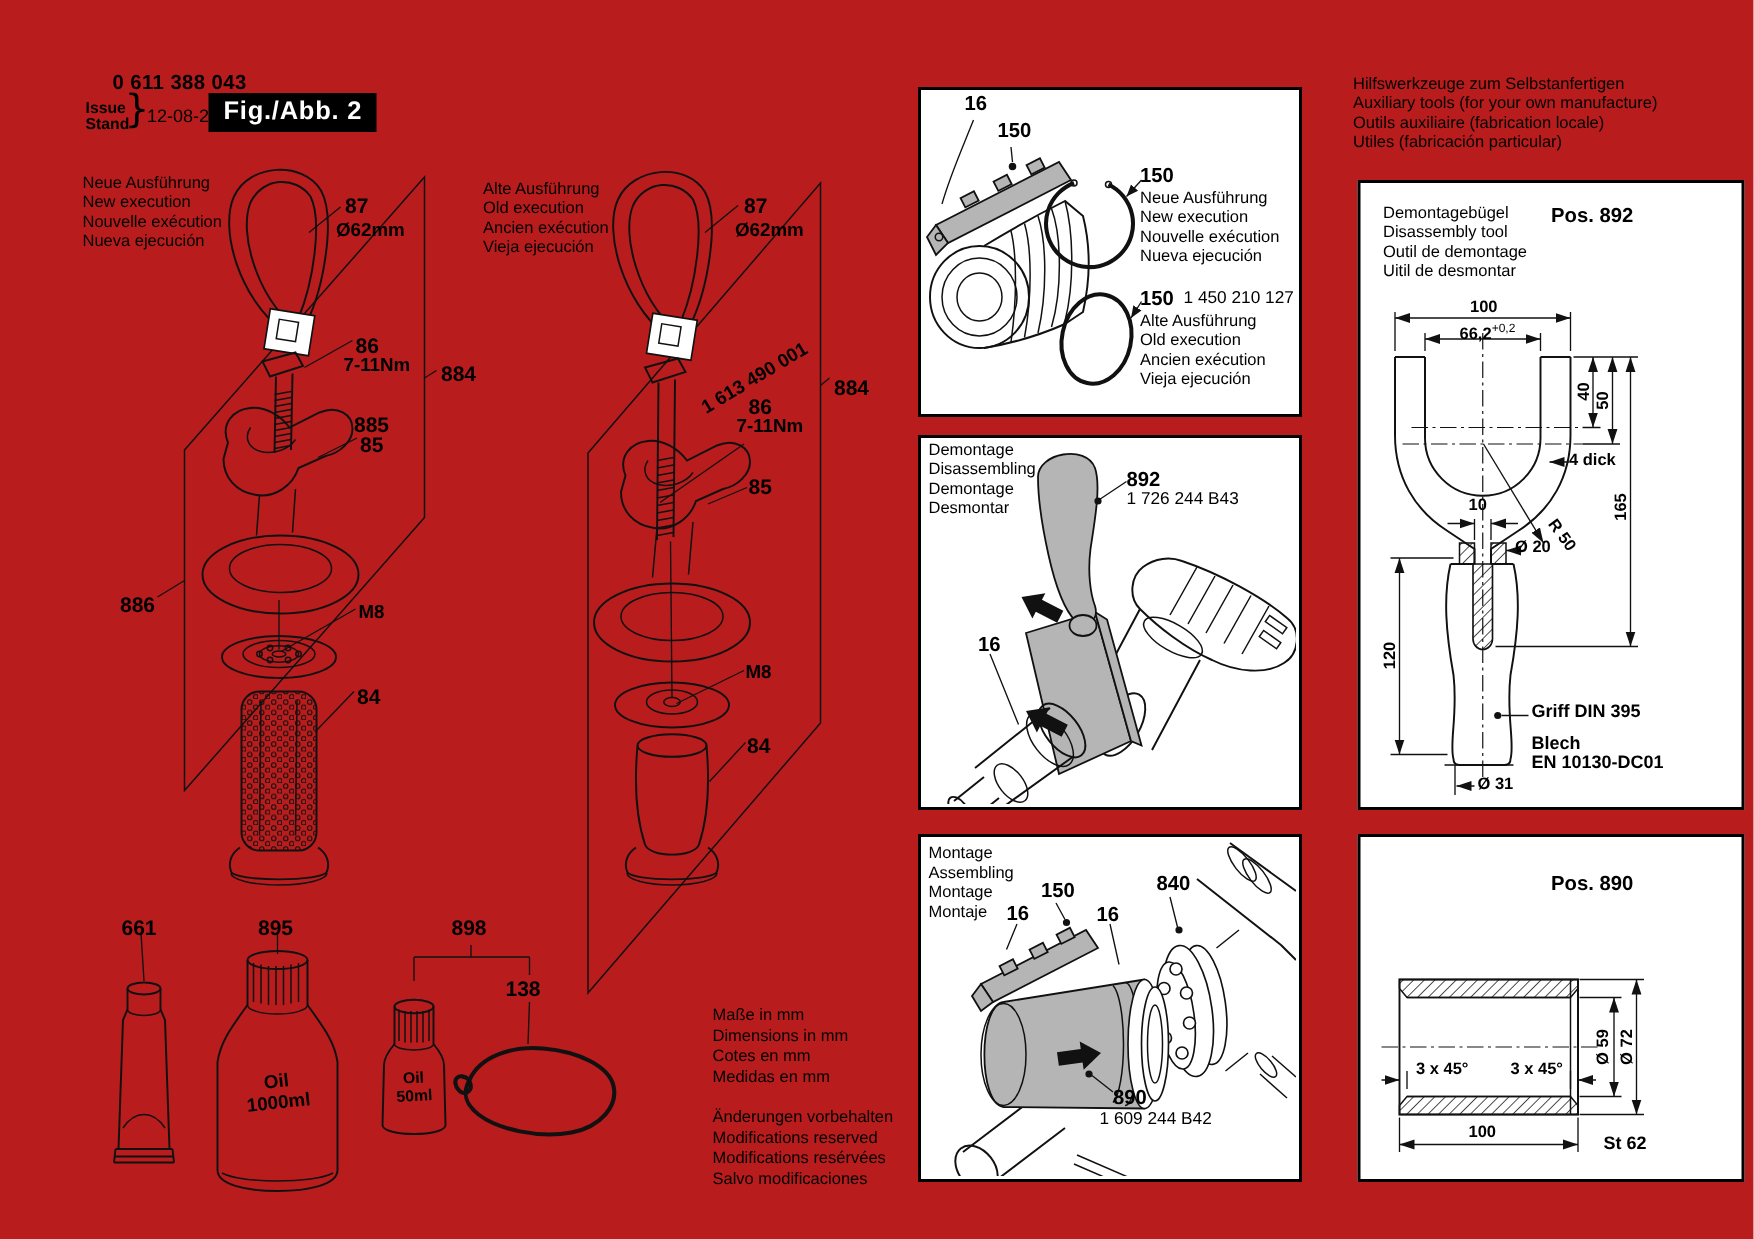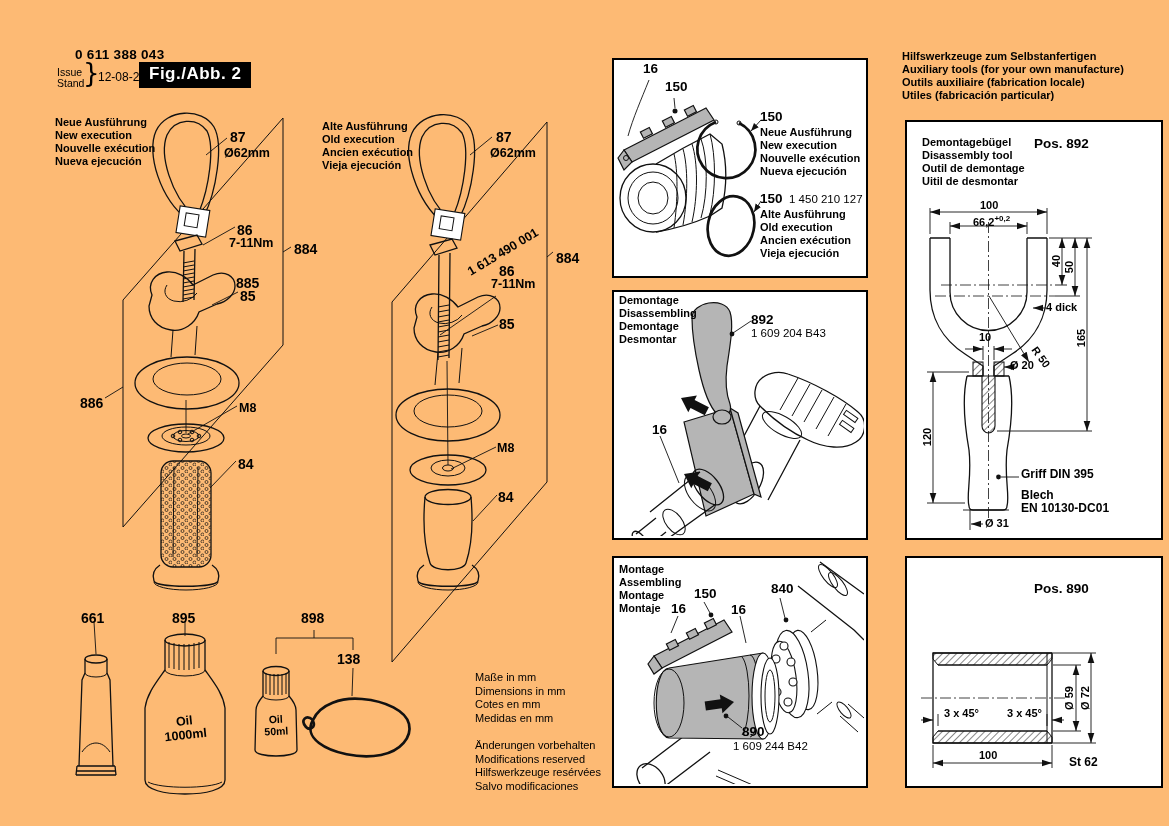--- a/index.html
+++ b/index.html
@@ -1,45 +1,45 @@
 <!DOCTYPE html>
 <html><head>
 <meta charset="utf-8">
 <style>
   html,body{margin:0;padding:0;background:#fff}
-  #page{position:relative;width:1169px;height:826px;background:#fdba74;overflow:hidden;
+  #page{position:relative;width:1169px;height:826px;background:#b91c1c;overflow:hidden;
         font-family:"Liberation Sans",sans-serif;color:#000}
   .lbl{position:absolute;white-space:nowrap}
   .f14{font-size:14px;font-weight:bold}
   .f13{font-size:13.5px;font-weight:bold}
   .f12{font-size:12.5px;font-weight:bold}
   .f12b{font-size:12px;font-weight:bold}
   .f11b{font-size:11px;font-weight:bold}
   .f115n{font-size:11.5px;font-weight:normal}
-  .tb{position:absolute;font-size:11px;font-weight:bold;line-height:13px;white-space:nowrap}
+  .tb{position:absolute;font-size:11px;font-weight:normal;line-height:13px;white-space:nowrap}
   .tb span{display:block}
   .tbn{font-weight:normal;line-height:13.5px;font-size:11px}
   .rc{transform:translate(-50%,-50%) rotate(var(--r,0deg))}
   .bx{position:absolute;border:2px solid #000;background:#fff}
   .figbox{position:absolute;background:#000;color:#fff;font-size:17px;font-weight:bold;
           padding:2px 10px 4px;letter-spacing:.5px}
   .hdr{font-size:13.5px;font-weight:bold;letter-spacing:.3px}
-  .sm{font-size:10.5px;font-weight:normal}
+  .sm{font-size:10.5px;font-weight:bold}
   .brace{font-size:26px;font-weight:400;font-family:"DejaVu Sans",sans-serif}
   .dt{font-size:12px;font-weight:normal}
   svg{position:absolute}
   .ln{fill:none;stroke:#111;stroke-width:1.3}
   .ln1{fill:none;stroke:#111;stroke-width:1}
   .dim{fill:none;stroke:#111;stroke-width:0.9}
   .cl{fill:none;stroke:#111;stroke-width:0.8;stroke-dasharray:11 3 2 3}
   .thick{fill:none;stroke:#111;stroke-width:2.7}
   .gray{fill:#b5b5b5;stroke:#111;stroke-width:1.2}
   .wht{fill:#fff;stroke:#111;stroke-width:1.1}
   .blk{fill:#111;stroke:none}
-  .sup{font-size:8px;vertical-align:5px;font-weight:bold}
+  .sup{font-size:8px;vertical-align:5px;font-weight:normal}
 </style>
 </head>
 <body>
 
 <div id="page">
 
   <span class="lbl hdr" style="left:75px;top:47px">0 611 388 043</span>
   <span class="lbl sm" style="left:57px;top:66px">Issue</span>
   <span class="lbl sm" style="left:57px;top:77px">Stand</span>
   <span class="lbl brace" style="left:83px;top:58px">}</span>
@@ -185,21 +185,21 @@
 
   <div class="tb tbn" style="left:475px;top:671px">
     <span>Maße in mm</span>
     <span>Dimensions in mm</span>
     <span>Cotes en mm</span>
     <span>Medidas en mm</span>
   </div>
   <div class="tb tbn" style="left:475px;top:739px">
     <span>Änderungen vorbehalten</span>
     <span>Modifications reserved</span>
-    <span>Hilfswerkzeuge resérvées</span>
+    <span>Modifications resérvées</span>
     <span>Salvo modificaciones</span>
   </div>
 
   <div class="bx" style="left:612px;top:58px;width:252px;height:216px"></div>
   <svg style="left:612px;top:58px" width="252" height="216" viewBox="0 0 252 216">
     <defs>
       <marker id="o-ae" markerWidth="9" markerHeight="8" refX="8" refY="4" orient="auto" markerUnits="userSpaceOnUse">
         <path d="M0,0.8 L8,4 L0,7.2 Z" fill="#111"></path>
       </marker>
     </defs>
@@ -266,21 +266,21 @@
     <circle class="blk" cx="120" cy="44" r="2.4"></circle>
     <path class="dim" d="M121,43 L139,31 M48,146 L67,193"></path>
   </svg>
   <div class="tb" style="left:619px;top:294px">
     <span>Demontage</span>
     <span>Disassembling</span>
     <span>Demontage</span>
     <span>Desmontar</span>
   </div>
   <span class="lbl f13" style="left:751px;top:312px">892</span>
-  <span class="lbl f115n" style="left:751px;top:327px">1 609 204 B43</span>
+  <span class="lbl f115n" style="left:751px;top:327px">1 726 244 B43</span>
   <span class="lbl f13" style="left:652px;top:422px">16</span>
 
   <div class="bx" style="left:612px;top:556px;width:252px;height:228px"></div>
   <svg style="left:612px;top:556px" width="252" height="228" viewBox="0 0 252 228">
     <path class="ln" d="M208,6 L252,38 M186,30 L242,74 M242,74 L252,84"></path>
     <ellipse class="ln1" cx="216" cy="20" rx="5" ry="14" transform="rotate(-38 216 20)"></ellipse>
     <ellipse class="ln1" cx="226" cy="28" rx="5" ry="14" transform="rotate(-38 226 28)"></ellipse>
     <path class="ln1" d="M236,148 L252,162 M228,160 L246,176"></path>
     <ellipse class="ln1" cx="232" cy="154" rx="4" ry="10" transform="rotate(-40 232 154)"></ellipse>
     <path class="ln1" d="M199,76 L214,64 M205,158 L220,146"></path>

